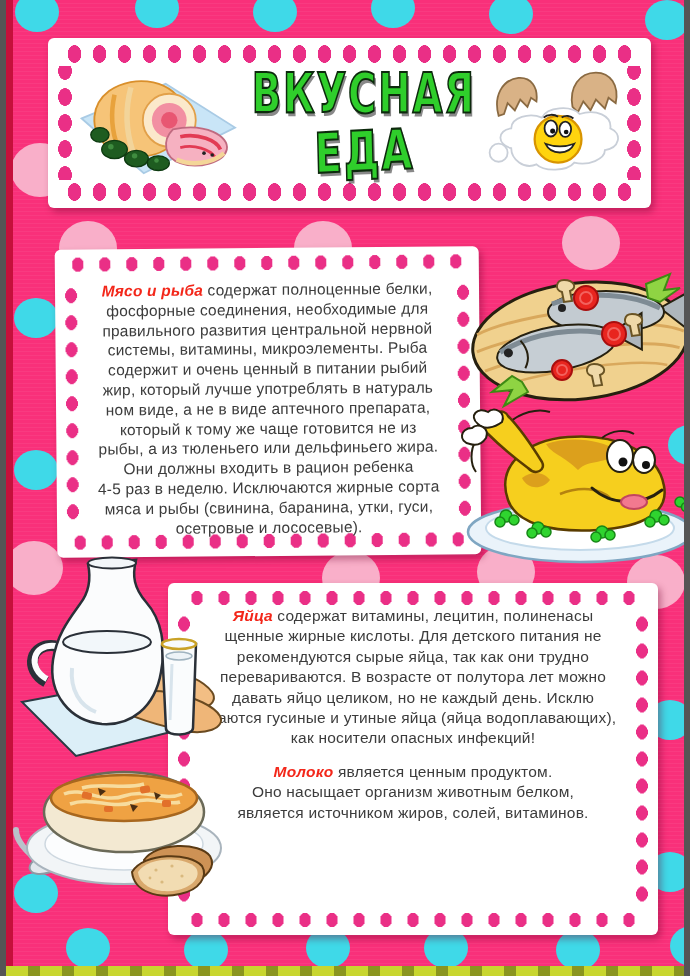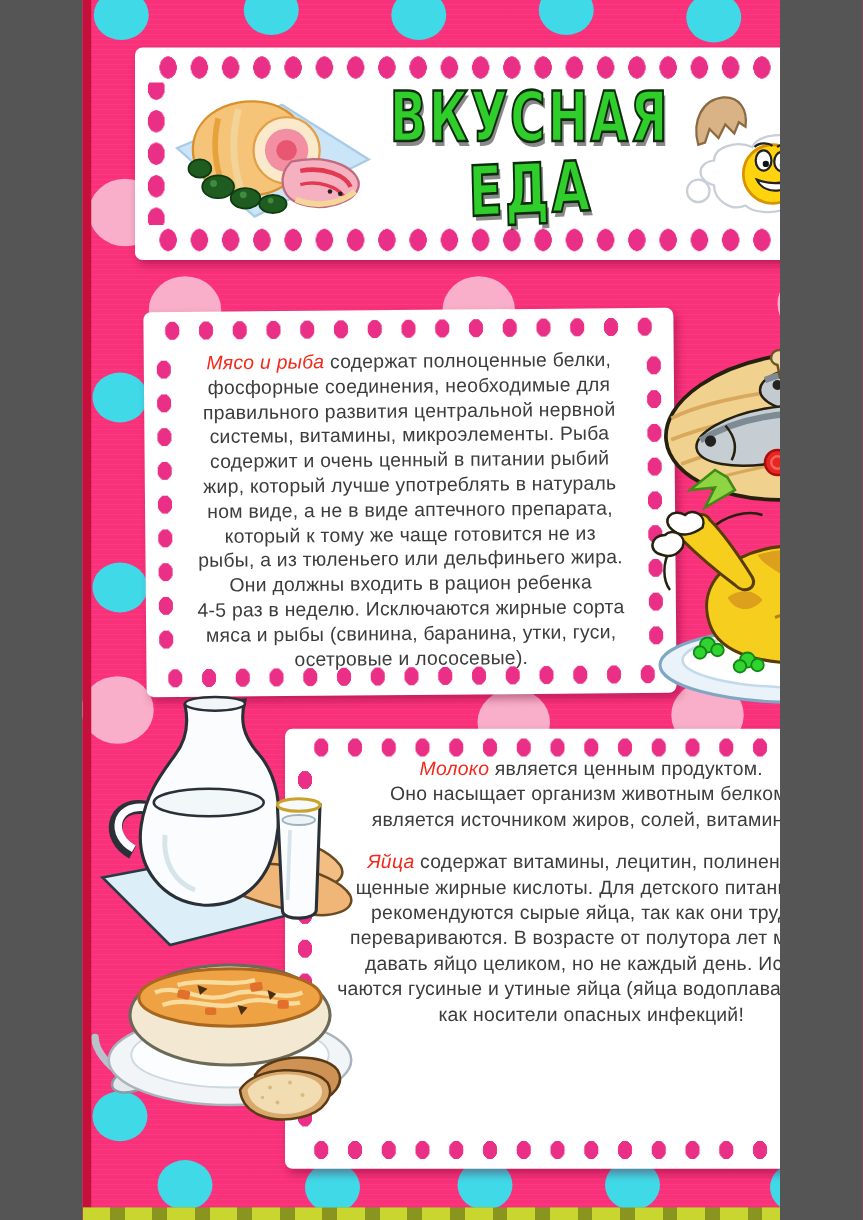--- a/index.html
+++ b/index.html
@@ -1,17 +1,17 @@
 <!DOCTYPE html>
 <html><head>
 <meta charset="utf-8">
 <style>
   html,body{margin:0;padding:0;background:#555;}
   .poster{
-    position:relative; width:558px; height:976px; margin:0 auto;
+    position:relative; width:678px; height:976px; margin:0 auto;
     overflow:hidden;
     background:var(--background,#F9307A);
     background-image:repeating-linear-gradient(0deg, rgba(255,255,255,.05) 0 1px, rgba(0,0,0,0) 1px 4px);
     font-family:"Liberation Sans", sans-serif;
   }
   
   .left-strip{position:absolute;left:0;top:0;bottom:0;width:7px;background:var(--left-border,#C5103B);z-index:6;}
   .bottom-strip{position:absolute;left:0;right:0;bottom:0;height:10px;background:var(--bottom-strip,#8A951F);z-index:6;
     background-image:repeating-linear-gradient(90deg, #C8D62F 0 22px, rgba(0,0,0,0) 22px 34px);}
   
@@ -49,21 +49,21 @@
     color:var(--title-green,#2FCE2B);
     -webkit-text-stroke:1.6px #0d2a0d;
     text-shadow:2px 3px 0 rgba(40,40,40,.55);
     transform:scale(.92,1.32);
   }
   .title-line.l2{transform:scale(.95,1.32) rotate(-2deg);margin-top:16px;}
   
   .para{margin:0 0 13px;text-align:center;color:var(--body-text,#3C3C3C);
     font-size:15.5px;line-height:19.8px;letter-spacing:.2px;}
   .para .body{white-space:pre-line;}
-  .hd{color:var(--heading-red,#F3271A);font-weight:normal;font-style:italic;margin-top:48px;}
+  .hd{color:var(--heading-red,#F3271A);font-weight:bold;font-style:italic;margin-top:48px;}
   .panel1 .pwrap{position:absolute;inset:32px 24px 24px;}
   .panel2 .pwrap{position:absolute;inset:23px 22px 20px;}
   .panel2 .para{line-height:20.4px;}
   
   .ill{position:absolute;z-index:3;}
   .ill.fish{left:458px;top:246px;width:232px;height:178px;}
   .ill.chicken{left:444px;top:404px;width:248px;height:162px;}
   .ill.milk{left:6px;top:550px;width:215px;height:212px;}
   .ill.soup{left:6px;top:742px;width:212px;height:152px;}
   .ill.bread{left:116px;top:838px;width:96px;height:70px;}
@@ -182,30 +182,30 @@
 осетровые и лососевые).</span></p>
     </div>
   </section>
 
   <section class="card panel2">
     <div class="dr t"></div>
     <div class="dr b"></div>
     <div class="dc l"></div>
     <div class="dc r"></div>
     <div class="pwrap">
-      <p class="para"><span class="hd">Молоко</span> <span class="body">является ценным продуктом.
-Оно насыщает организм животным белком,
-является источником жиров, солей, витаминов.</span></p>
       <p class="para"><span class="hd">Яйца</span> <span class="body">содержат витамины, лецитин, полиненасы
 щенные жирные кислоты. Для детского питания не
 рекомендуются сырые яйца, так как они трудно
 перевариваются. В возрасте от полутора лет можно
 давать яйцо целиком, но не каждый день. Исклю
 чаются гусиные и утиные яйца (яйца водоплавающих),
 как носители опасных инфекций!</span></p>
+      <p class="para"><span class="hd">Молоко</span> <span class="body">является ценным продуктом.
+Оно насыщает организм животным белком,
+является источником жиров, солей, витаминов.</span></p>
     </div>
   </section>
 
   <svg class="ill fish" viewBox="0 0 232 178">
     <g transform="rotate(-6 116 92)">
       <ellipse cx="116" cy="95" rx="108" ry="58" fill="#F0D18E" stroke="#26200f" stroke-width="3"></ellipse>
       <path d="M14,78 C60,60 180,60 218,82" stroke="#D9A85C" stroke-width="3" fill="none"></path>
       <path d="M12,95 C70,78 185,76 220,96" stroke="#D9A85C" stroke-width="3" fill="none"></path>
       <path d="M18,115 C75,100 180,98 214,112" stroke="#D9A85C" stroke-width="3" fill="none"></path>
       <path d="M30,132 C90,120 170,118 200,128" stroke="#D9A85C" stroke-width="2.5" fill="none"></path>

